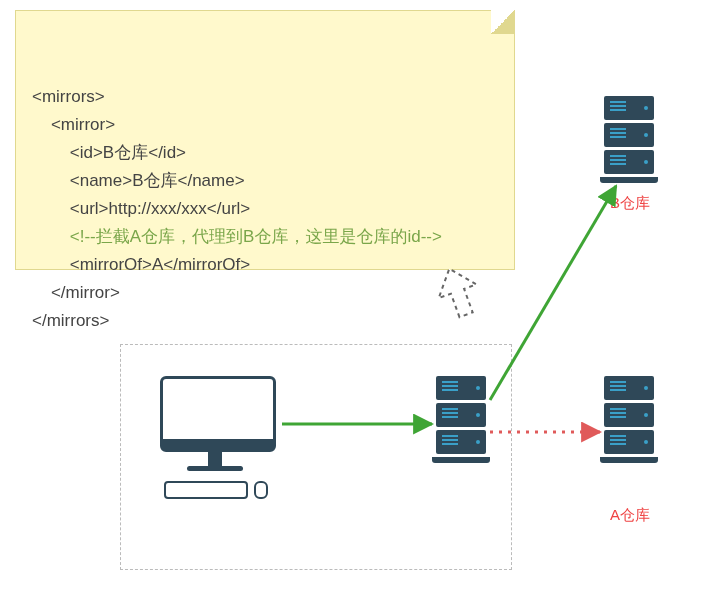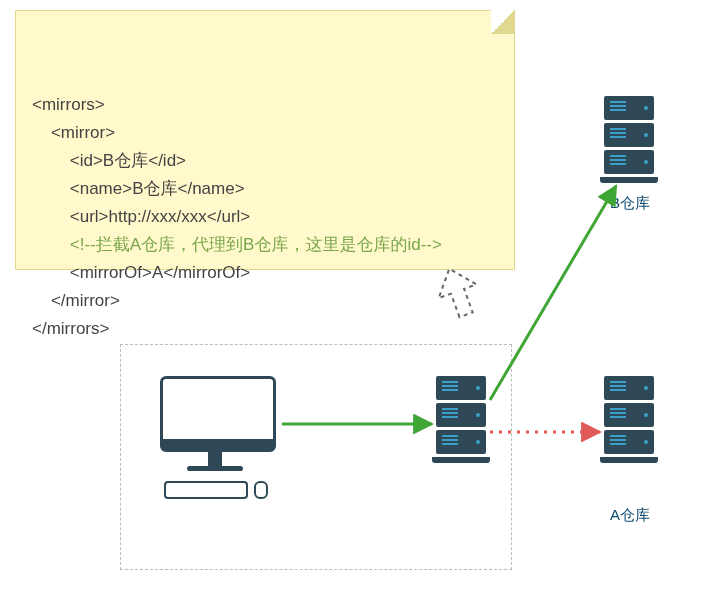--- a/index.html
+++ b/index.html
@@ -2,21 +2,21 @@
 <html><head>
 <meta charset="utf-8">
 <style>
   html,body{margin:0;padding:0;width:719px;height:590px;background:#fff;font-family:"Microsoft YaHei","Segoe UI",Arial,sans-serif;}
   .canvas{position:relative;width:719px;height:590px;}
 
   
   .note{
     position:absolute;left:15px;top:10px;width:500px;height:260px;
     background:#fff9cc;border:1px solid #e0d88f;
-    font-size:17px;line-height:28px;color:#444;padding:24px 16px;box-sizing:border-box;
+    font-size:17px;line-height:28px;color:#444;padding:16px 16px;box-sizing:border-box;
     white-space:pre;font-family:"Microsoft YaHei","Segoe UI",Arial;
   }
   .note .fold{
     position:absolute;right:-1px;top:-1px;width:24px;height:24px;
     background:linear-gradient(135deg,#fff 50%,#e0d88f 50%);
   }
   .note .line{white-space:pre;}
   .note .comment{color:#7aa64a;}
 
   
@@ -35,21 +35,21 @@
     content:"";position:absolute;left:6px;top:5px;width:16px;height:2px;background:#3aa0c8;
     box-shadow:0 4px 0 #3aa0c8,0 8px 0 #3aa0c8;
   }
   .server .unit::after{
     content:"";position:absolute;right:6px;top:10px;width:4px;height:4px;border-radius:50%;background:#3aa0c8;
   }
   .server .base{
     width:58px;height:6px;background:#2f4858;border-radius:0 0 3px 3px;margin-left:-4px;
   }
 
-  .srv-label{position:absolute;font-size:15px;color:#0c4a6e;text-align:center;}
+  .srv-label{position:absolute;font-size:15px;color:#ef4444;text-align:center;}
 
   
   .monitor{position:absolute;left:160px;top:376px;width:110px;}
   .screen{
     width:110px;height:70px;border:3px solid #2f4858;border-radius:6px;background:#fff;position:relative;
   }
   .screen::after{content:"";position:absolute;bottom:0;left:0;right:0;height:10px;background:#2f4858;}
   .stand{width:14px;height:14px;background:#2f4858;margin:0 auto;}
   .foot{width:56px;height:5px;background:#2f4858;margin:0 auto;border-radius:3px;}
   .kb{

